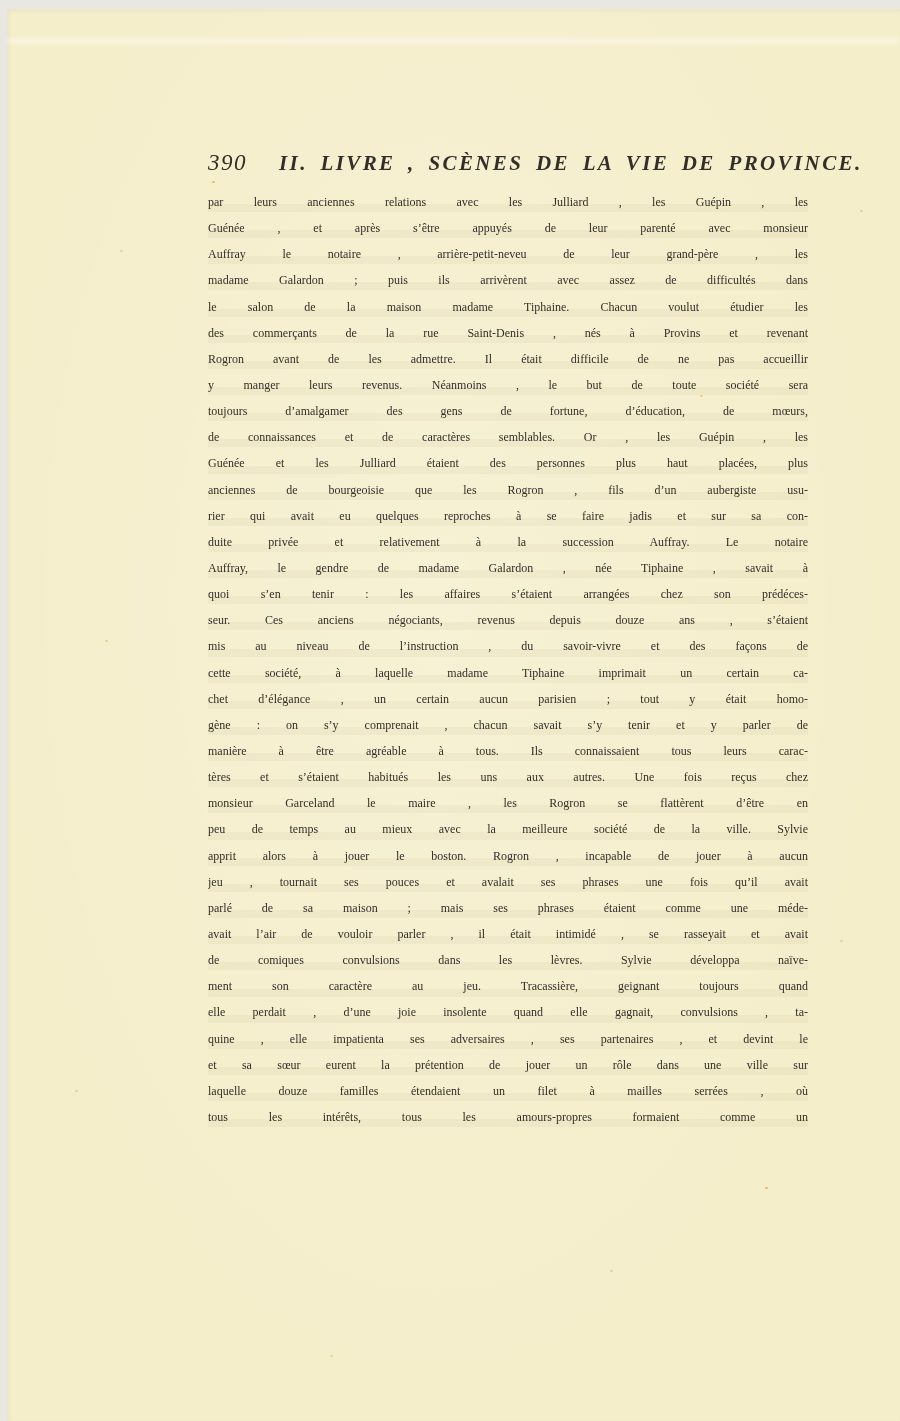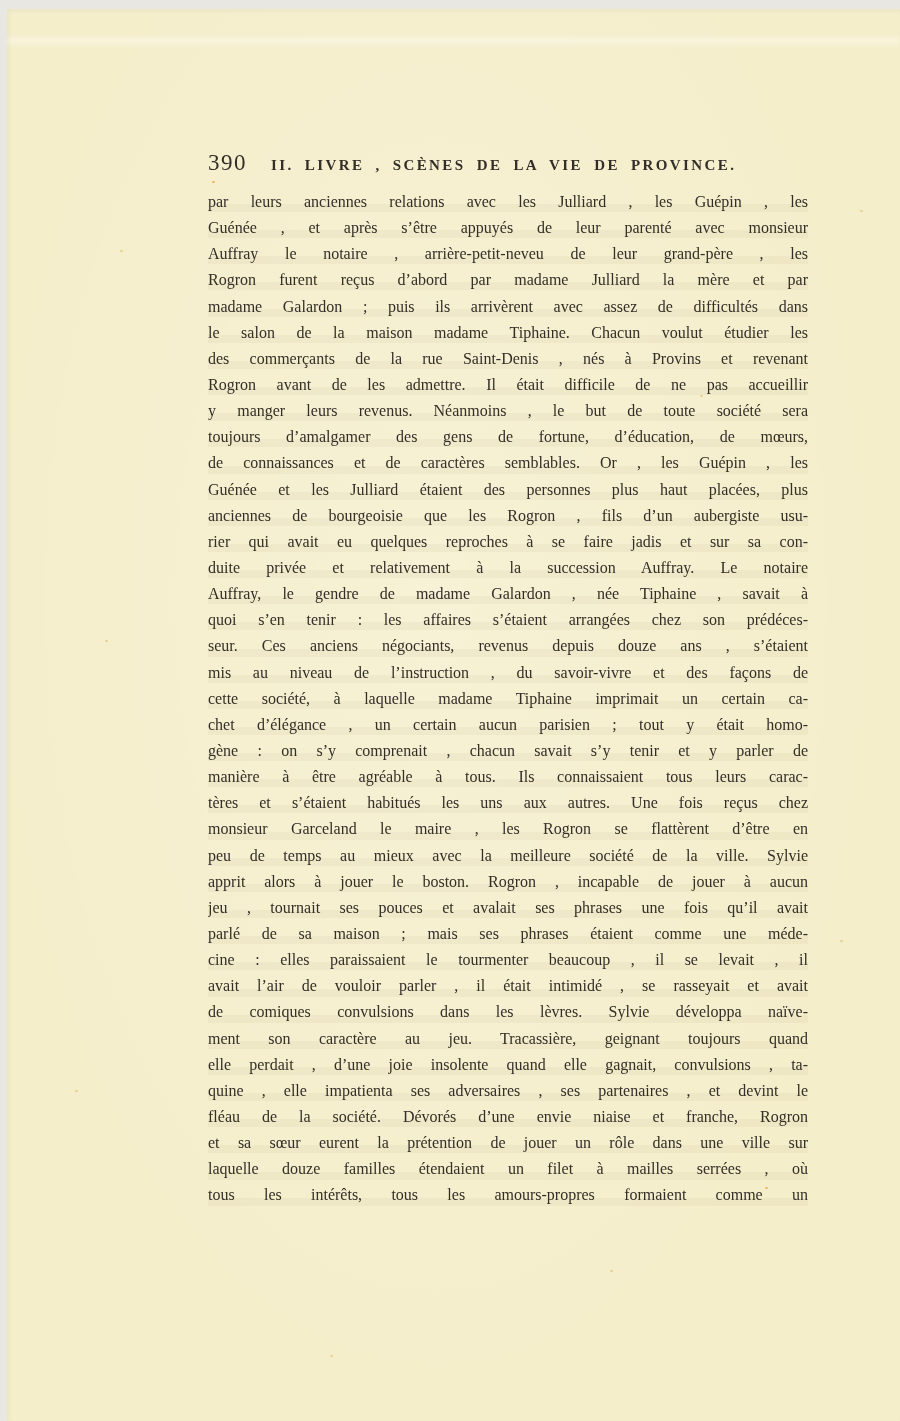--- a/index.html
+++ b/index.html
@@ -36,47 +36,48 @@
   .textblock{
     position:absolute;
     left:201px;  
     top:141px;   
     width:600px;
     color:var(--ink);
   }
   .header{
     display:flex;
     align-items:baseline;
-    gap:24px;
+    gap:32px;
     height:26px;
     white-space:nowrap;
+    font-style:italic;
   }
   .page-number{
     font-size:23px;
     letter-spacing:1.5px;
   }
   .running-title{
-    font-size:15px;
+    font-size:21px;
     font-weight:700;
     letter-spacing:2.4px;
     word-spacing:5px;
   }
   .body{
     margin-top:13px;
     
     background-image:repeating-linear-gradient(
       to bottom,
       rgba(0,0,0,0) 0px, rgba(0,0,0,0) 15px,
       rgba(150,135,95,0.07) 15px, rgba(150,135,95,0.07) 23px,
       rgba(0,0,0,0) 23px, rgba(0,0,0,0) 26.15px);
   }
   .line{
     height:26.15px;
     line-height:26.15px;
-    font-size:16px;
+    font-size:12px;
     text-align:justify;
     text-align-last:justify;
     text-justify:inter-word;
     overflow:hidden;
   }
 </style>
 </head>
 <body>
 
 <div class="paper">
@@ -95,21 +96,20 @@
 
   <div class="textblock">
     <div class="header">
       <span class="page-number">390</span>
       <span class="running-title">II. LIVRE , SCÈNES DE LA VIE DE PROVINCE.</span>
     </div>
     <div class="body" id="body-text">
         <div class="line">par leurs anciennes relations avec les Julliard , les Guépin , les</div>
         <div class="line">Guénée , et après s’être appuyés de leur parenté avec monsieur</div>
         <div class="line">Auffray le notaire , arrière-petit-neveu de leur grand-père , les</div>
-        <div class="line">Rogron furent reçus d’abord par madame Julliard la mère et par</div>
         <div class="line">madame Galardon ; puis ils arrivèrent avec assez de difficultés dans</div>
         <div class="line">le salon de la maison madame Tiphaine. Chacun voulut étudier les</div>
         <div class="line">des commerçants de la rue Saint-Denis , nés à Provins et revenant</div>
         <div class="line">Rogron avant de les admettre. Il était difficile de ne pas accueillir</div>
         <div class="line">y manger leurs revenus. Néanmoins , le but de toute société sera</div>
         <div class="line">toujours d’amalgamer des gens de fortune, d’éducation, de mœurs,</div>
         <div class="line">de connaissances et de caractères semblables. Or , les Guépin , les</div>
         <div class="line">Guénée et les Julliard étaient des personnes plus haut placées, plus</div>
         <div class="line">anciennes de bourgeoisie que les Rogron , fils d’un aubergiste usu-</div>
         <div class="line">rier qui avait eu quelques reproches à se faire jadis et sur sa con-</div>
@@ -121,25 +121,23 @@
         <div class="line">cette société, à laquelle madame Tiphaine imprimait un certain ca-</div>
         <div class="line">chet d’élégance , un certain aucun parisien ; tout y était homo-</div>
         <div class="line">gène : on s’y comprenait , chacun savait s’y tenir et y parler de</div>
         <div class="line">manière à être agréable à tous. Ils connaissaient tous leurs carac-</div>
         <div class="line">tères et s’étaient habitués les uns aux autres. Une fois reçus chez</div>
         <div class="line">monsieur Garceland le maire , les Rogron se flattèrent d’être en</div>
         <div class="line">peu de temps au mieux avec la meilleure société de la ville. Sylvie</div>
         <div class="line">apprit alors à jouer le boston. Rogron , incapable de jouer à aucun</div>
         <div class="line">jeu , tournait ses pouces et avalait ses phrases une fois qu’il avait</div>
         <div class="line">parlé de sa maison ; mais ses phrases étaient comme une méde-</div>
-        <div class="line">cine : elles paraissaient le tourmenter beaucoup , il se levait , il</div>
         <div class="line">avait l’air de vouloir parler , il était intimidé , se rasseyait et avait</div>
         <div class="line">de comiques convulsions dans les lèvres. Sylvie développa naïve-</div>
         <div class="line">ment son caractère au jeu. Tracassière, geignant toujours quand</div>
         <div class="line">elle perdait , d’une joie insolente quand elle gagnait, convulsions , ta-</div>
         <div class="line">quine , elle impatienta ses adversaires , ses partenaires , et devint le</div>
-        <div class="line">fléau de la société. Dévorés d’une envie niaise et franche, Rogron</div>
         <div class="line">et sa sœur eurent la prétention de jouer un rôle dans une ville sur</div>
         <div class="line">laquelle douze familles étendaient un filet à mailles serrées , où</div>
         <div class="line">tous les intérêts, tous les amours-propres formaient comme un</div>
       </div>
   </div>
 </div>
 
 </body></html>

